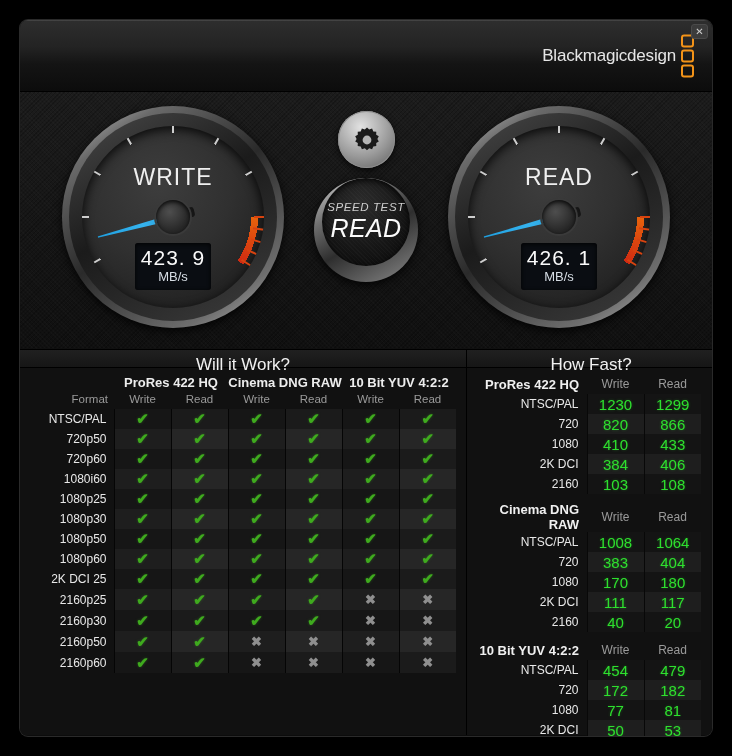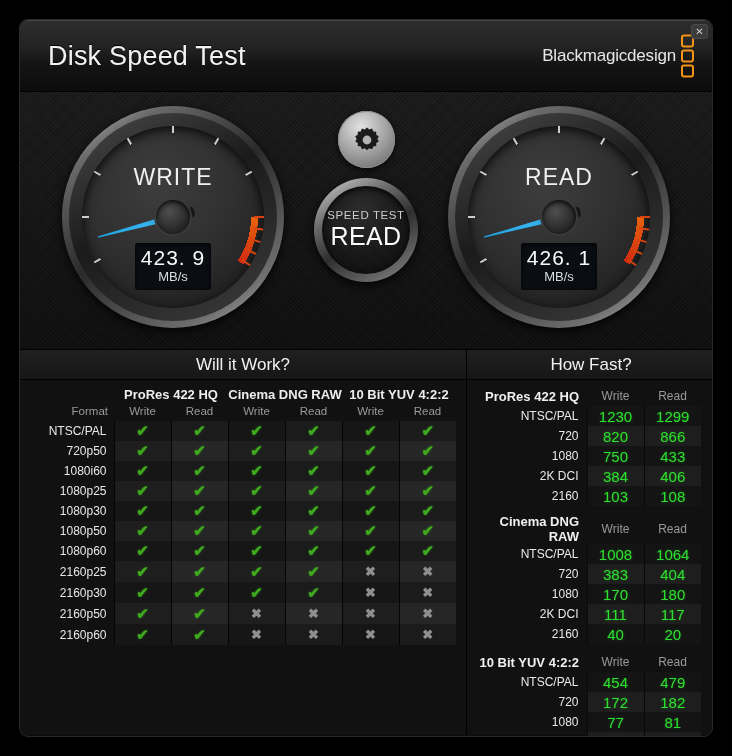--- a/index.html
+++ b/index.html
@@ -229,22 +229,23 @@
     cursor: pointer;
   }
   #start-button {
     position: absolute;
     left: 50%; top: 86px;
     width: 104px; height: 104px;
     margin-left: -52px;
     border-radius: 50%;
     background: linear-gradient(150deg, #d8d8d8, #6e6e6e 30%, #2e2e2e 55%, #8a8a8a 100%);
     box-shadow: 0 3px 10px rgba(0,0,0,0.85);
-    display: flex; align-items: center; justify-content: center;
+    display: flex; align-items: flex-start; justify-content: center;
     cursor: pointer;
+    font-style: italic;
   }
   #start-button .inner {
     width: 88px; height: 88px;
     border-radius: 50%;
     background:
       repeating-linear-gradient(45deg, rgba(255,255,255,0.025) 0 1px, transparent 1px 3px),
       radial-gradient(circle at 45% 28%, #2b2b2b, #151515 60%, #0a0a0a);
     box-shadow: inset 0 2px 7px rgba(0,0,0,0.9);
     display: flex; flex-direction: column;
     align-items: center; justify-content: center;
@@ -266,21 +267,21 @@
   #lower {
     position: relative;
     height: 385px;
     display: flex;
     background: #111;
   }
   #left-panel  { width: 447px; position: relative; border-right: 1px solid #000; }
   #right-panel { flex: 1; position: relative; }
 
   .section-head {
-    height: 30px;
+    height: 18px;
     line-height: 30px;
     text-align: center;
     font-size: 17px;
     font-weight: 300;
     color: #f0f0f0;
     background: linear-gradient(to bottom, #202020, #161616);
     border-bottom: 1px solid #000;
   }
 
   
@@ -355,21 +356,20 @@
   }
   .hf-row td.val.alt { background: #1e1e1e; }
   .hf-spacer td { height: 8px; }
 </style>
 </head>
 <body>
 
 <div id="app-window">
 
   <div id="titlebar">
-    <div class="app-title">Disk Speed Test</div>
     <div class="brand-wrap">
       <span class="brand-text">Blackmagicdesign</span>
       <span class="brand-logo">
         <i></i>
           <i></i>
           <i></i>
       </span>
     </div>
     <div id="close-button">✕</div>
   </div>
@@ -508,20 +508,29 @@
               <tr>
                 <td class="fmt-cell">720p50</td>
                 <td class="mark"><span class="ok">✔</span></td>
                 <td class="mark alt"><span class="ok">✔</span></td>
                 <td class="mark"><span class="ok">✔</span></td>
                 <td class="mark alt"><span class="ok">✔</span></td>
                 <td class="mark"><span class="ok">✔</span></td>
                 <td class="mark alt"><span class="ok">✔</span></td>
               </tr>
               <tr>
+                <td class="fmt-cell">720p60</td>
+                <td class="mark"><span class="ok">✔</span></td>
+                <td class="mark alt"><span class="ok">✔</span></td>
+                <td class="mark"><span class="ok">✔</span></td>
+                <td class="mark alt"><span class="ok">✔</span></td>
+                <td class="mark"><span class="ok">✔</span></td>
+                <td class="mark alt"><span class="ok">✔</span></td>
+              </tr>
+              <tr>
                 <td class="fmt-cell">1080i60</td>
                 <td class="mark"><span class="ok">✔</span></td>
                 <td class="mark alt"><span class="ok">✔</span></td>
                 <td class="mark"><span class="ok">✔</span></td>
                 <td class="mark alt"><span class="ok">✔</span></td>
                 <td class="mark"><span class="ok">✔</span></td>
                 <td class="mark alt"><span class="ok">✔</span></td>
               </tr>
               <tr>
                 <td class="fmt-cell">1080p25</td>
@@ -545,20 +554,29 @@
                 <td class="fmt-cell">1080p50</td>
                 <td class="mark"><span class="ok">✔</span></td>
                 <td class="mark alt"><span class="ok">✔</span></td>
                 <td class="mark"><span class="ok">✔</span></td>
                 <td class="mark alt"><span class="ok">✔</span></td>
                 <td class="mark"><span class="ok">✔</span></td>
                 <td class="mark alt"><span class="ok">✔</span></td>
               </tr>
               <tr>
                 <td class="fmt-cell">1080p60</td>
+                <td class="mark"><span class="ok">✔</span></td>
+                <td class="mark alt"><span class="ok">✔</span></td>
+                <td class="mark"><span class="ok">✔</span></td>
+                <td class="mark alt"><span class="ok">✔</span></td>
+                <td class="mark"><span class="ok">✔</span></td>
+                <td class="mark alt"><span class="ok">✔</span></td>
+              </tr>
+              <tr>
+                <td class="fmt-cell">2K DCI 25</td>
                 <td class="mark"><span class="ok">✔</span></td>
                 <td class="mark alt"><span class="ok">✔</span></td>
                 <td class="mark"><span class="ok">✔</span></td>
                 <td class="mark alt"><span class="ok">✔</span></td>
                 <td class="mark"><span class="ok">✔</span></td>
                 <td class="mark alt"><span class="ok">✔</span></td>
               </tr>
               <tr>
                 <td class="fmt-cell">2160p25</td>
                 <td class="mark"><span class="ok">✔</span></td>
@@ -620,21 +638,21 @@
                 <td class="val">1230</td>
                 <td class="val">1299</td>
               </tr>
               <tr class="hf-row">
                 <td class="name">720</td>
                 <td class="val alt">820</td>
                 <td class="val alt">866</td>
               </tr>
               <tr class="hf-row">
                 <td class="name">1080</td>
-                <td class="val">750</td>
+                <td class="val">410</td>
                 <td class="val">433</td>
               </tr>
               <tr class="hf-row">
                 <td class="name">2K DCI</td>
                 <td class="val alt">384</td>
                 <td class="val alt">406</td>
               </tr>
               <tr class="hf-row">
                 <td class="name">2160</td>
                 <td class="val">103</td>

